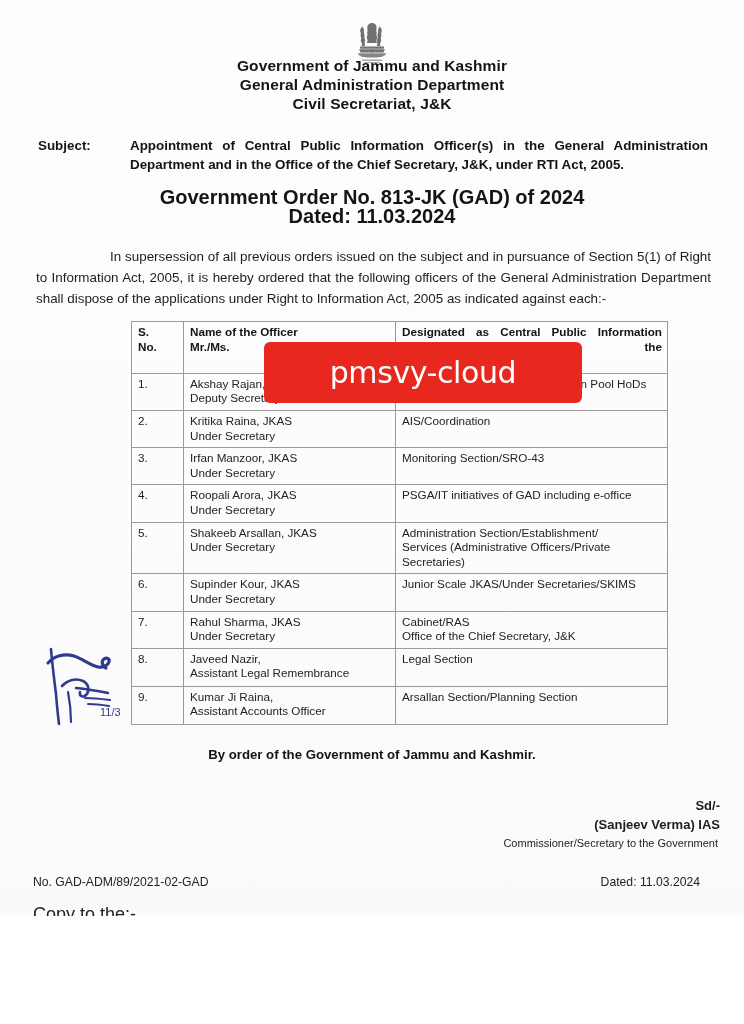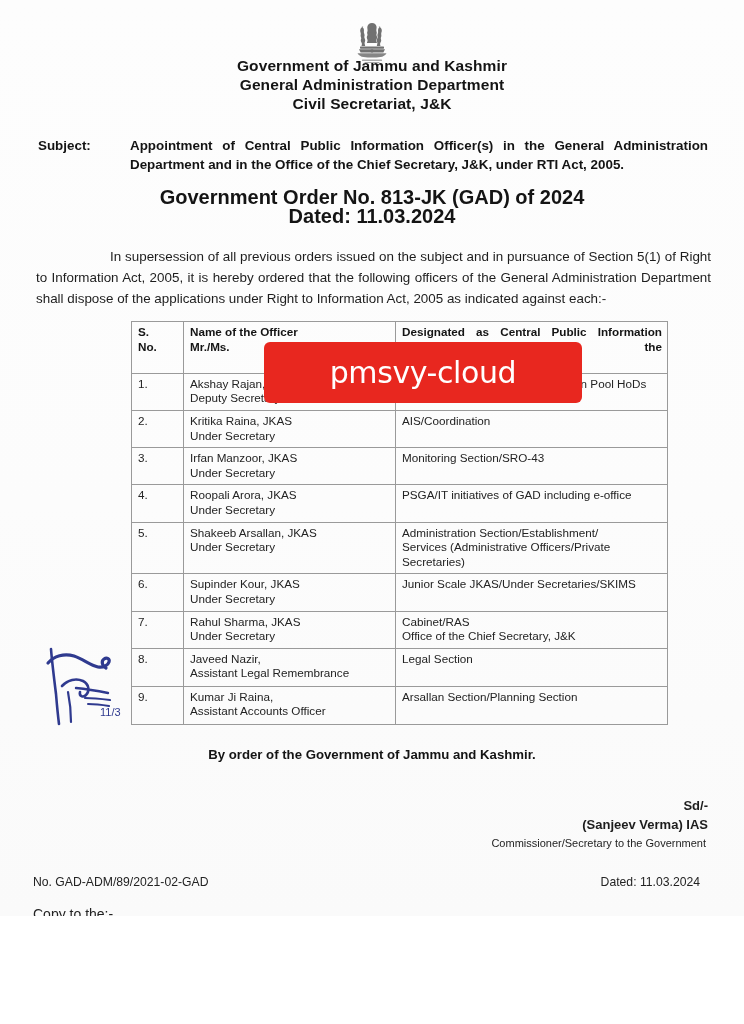--- a/index.html
+++ b/index.html
@@ -176,21 +176,21 @@
   
   .by-order {
     text-align: center;
     font-weight: bold;
     font-size: 13.2px;
     margin-top: 22px;
     color: #141414;
   }
   .sign-block {
     margin-top: 34px;
-    padding-right: 36px;
+    padding-right: 24px;
     text-align: right;
     color: #1d1d1d;
   }
   .sign-block .sd {
     font-weight: bold;
     font-size: 13px;
     line-height: 19px;
   }
   .sign-block .name {
     font-weight: bold;
@@ -205,21 +205,21 @@
 
   .ref-row {
     display: flex;
     justify-content: space-between;
     margin: 22px 44px 0 33px;
     font-size: 12.2px;
     color: #232323;
   }
   .copy-to {
     margin: 16px 0 4px 33px;
-    font-size: 14px;
+    font-size: 18px;
     color: #232323;
     line-height: 18px;
   }
   ol.copy-list {
     margin: 6px 0 0 0;
     padding-left: 56px;
     font-size: 12.2px;
     color: #232323;
   }
   ol.copy-list li { line-height: 18px; padding-left: 5px; }

